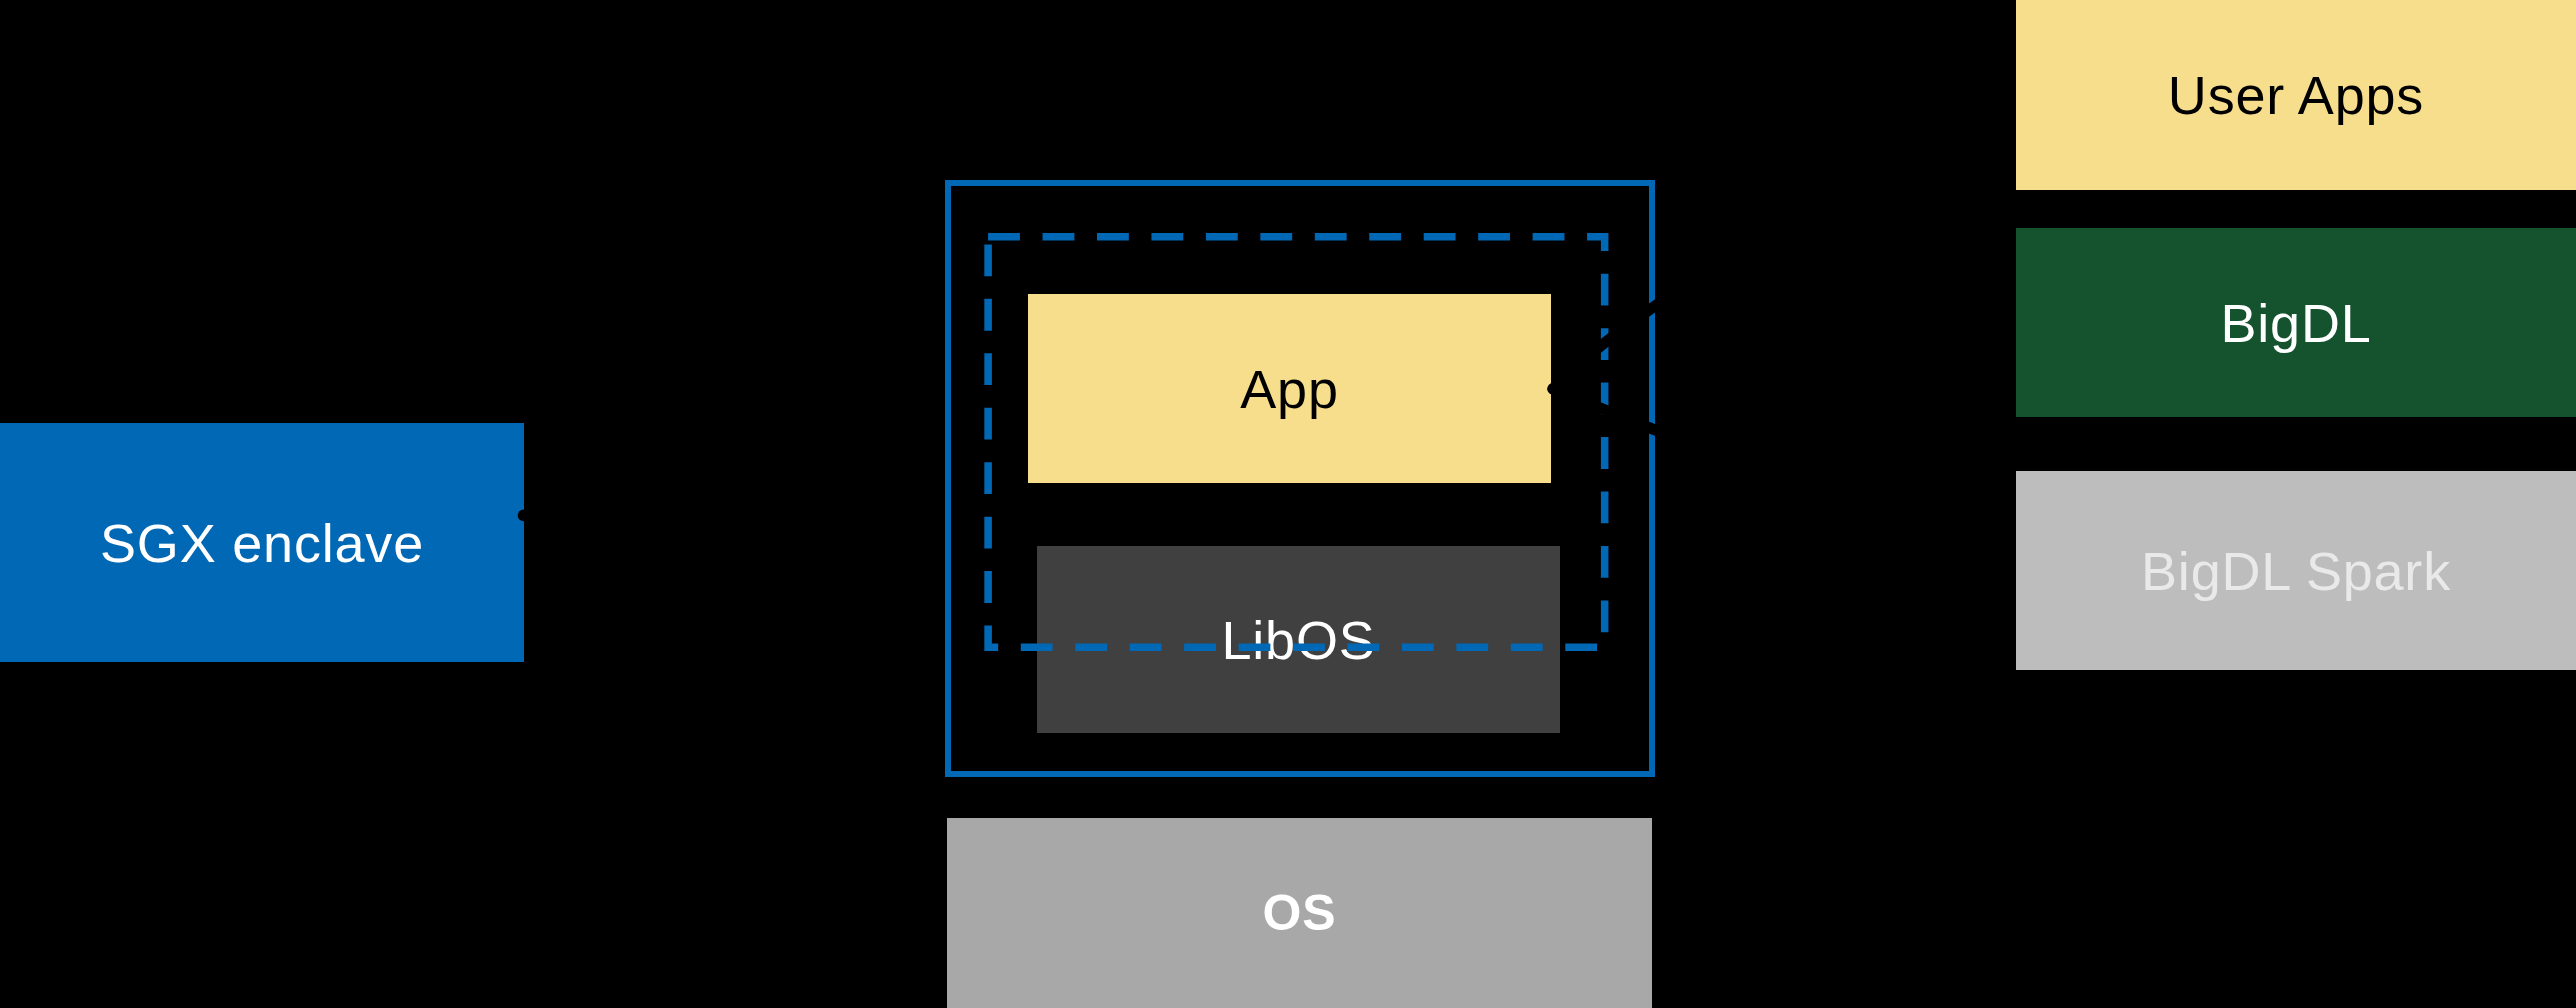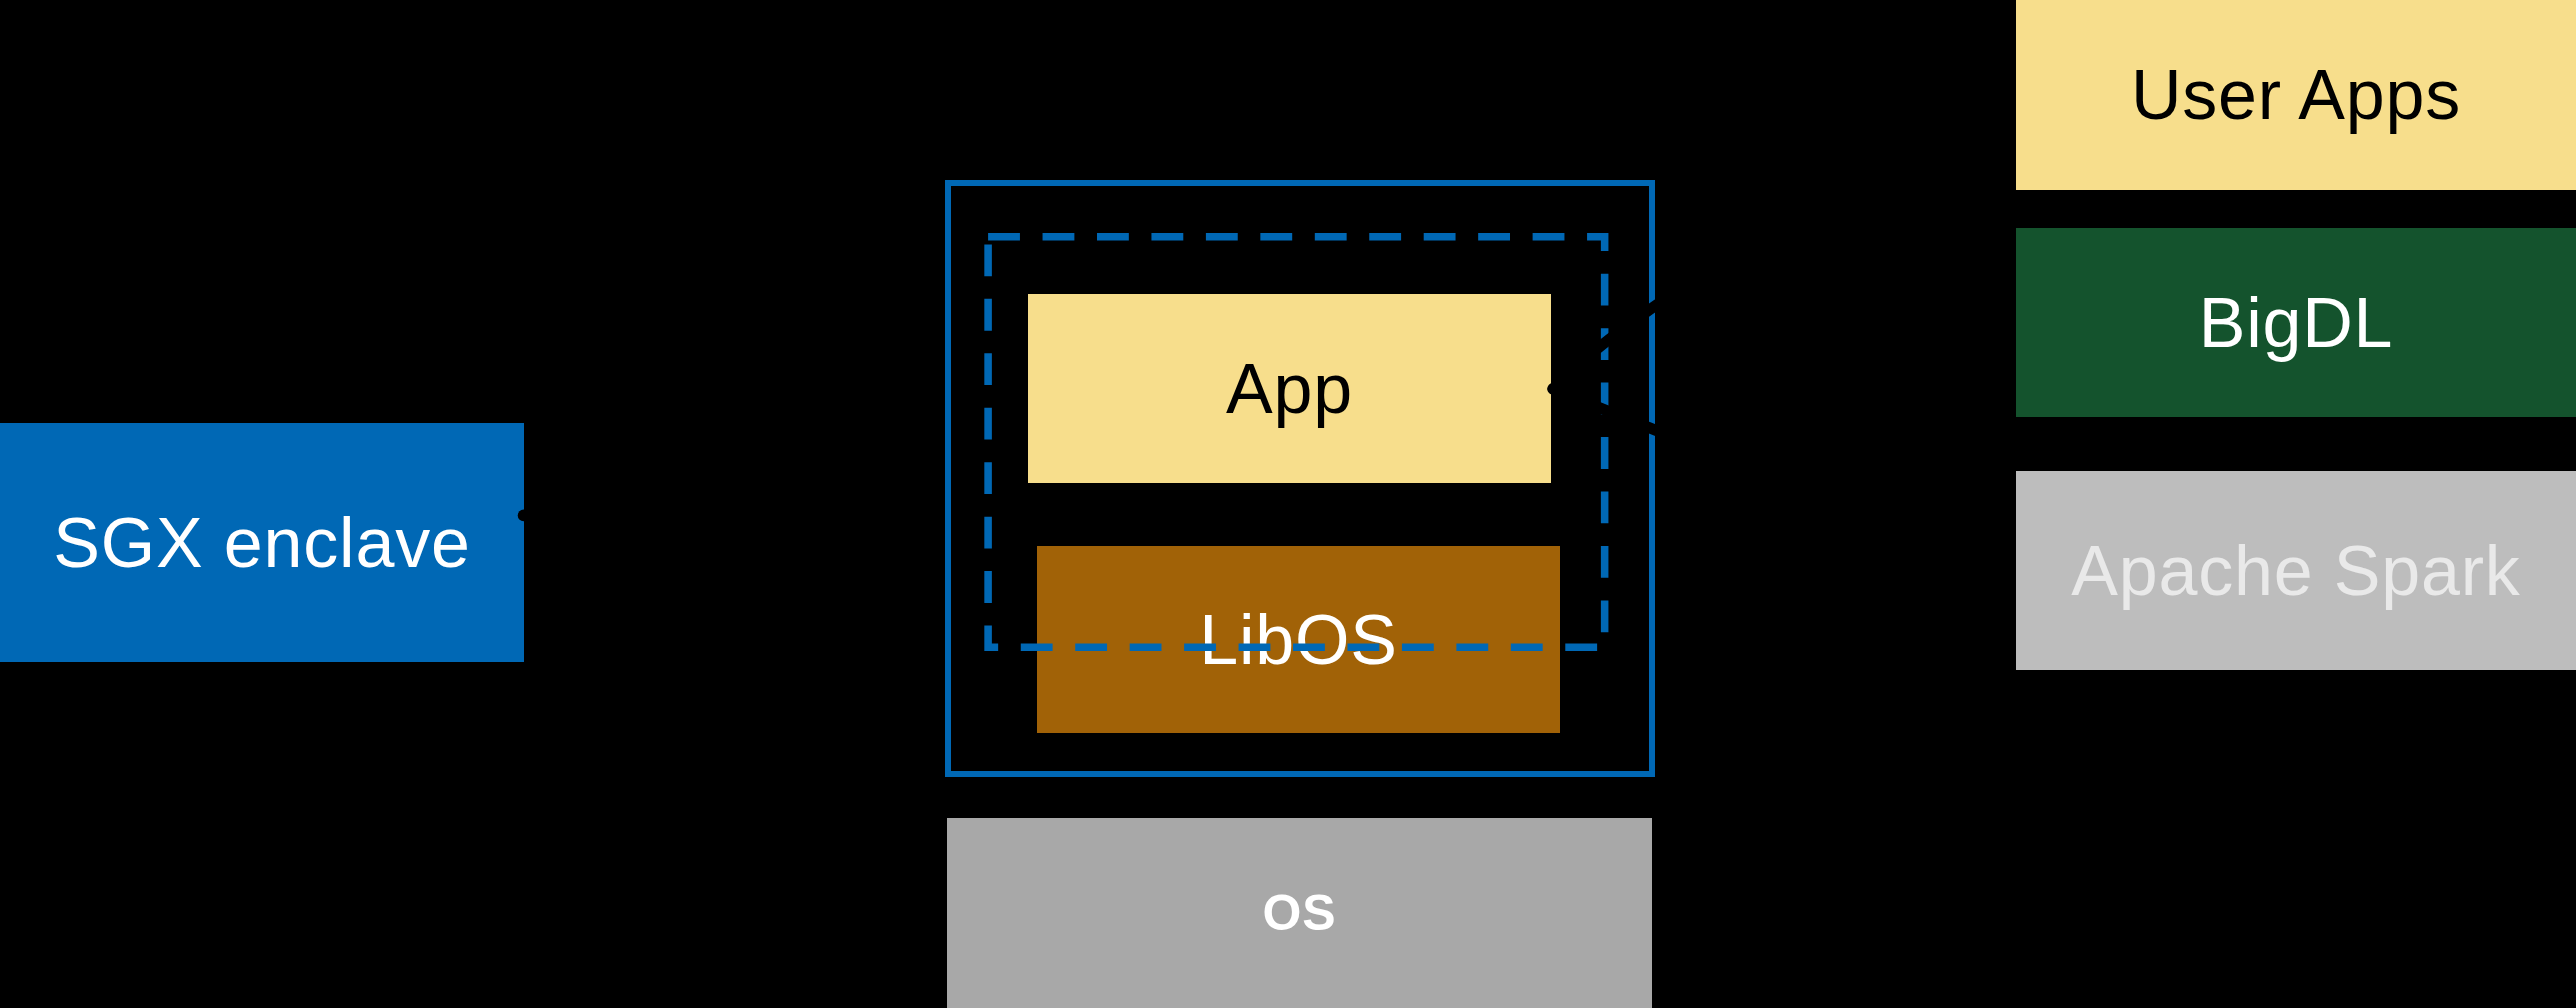--- a/index.html
+++ b/index.html
@@ -14,42 +14,42 @@
     background: #000000;
     overflow: hidden;
     font-family: "Liberation Sans", "DejaVu Sans", sans-serif;
   }
   .box {
     position: absolute;
     display: flex;
     align-items: center;
     justify-content: center;
     box-sizing: border-box;
-    font-size: 70px;
+    font-size: 54px;
     letter-spacing: 0.8px;
   }
   
   .sgx-box {
     left: 0; top: 423px; width: 524px; height: 239px;
     background: #0068B5; color: #ffffff;
   }
   
   .outer-box {
     left: 945px; top: 180px; width: 710px; height: 597px;
     border: 6.7px solid #0068B5;
     background: transparent;
   }
   
   .app-box {
     left: 1028px; top: 294px; width: 523px; height: 189px;
     background: #F7DE8C; color: #000000;
   }
   .libos-box {
     left: 1037px; top: 546px; width: 523px; height: 187px;
-    background: #a16207; color: #ffffff;
+    background: #404040; color: #ffffff;
   }
   .os-box {
     left: 947px; top: 818px; width: 705px; height: 190px;
     background: #A8A8A8; color: #ffffff;
     font-weight: bold; font-size: 50px;
   }
   
   .userapps-box {
     left: 2016px; top: 0; width: 560px; height: 190px;
     background: #F7DE8C; color: #000000;
@@ -93,21 +93,21 @@
     <span>OS</span>
   </div>
 
   <div class="box userapps-box">
     <span>User Apps</span>
   </div>
   <div class="box bigdl-box">
     <span>BigDL</span>
   </div>
   <div class="box spark-box">
-    <span>Apache Spark</span>
+    <span>BigDL Spark</span>
   </div>
 
   <svg id="overlay" viewBox="0 0 3075 1204" xmlns="http://www.w3.org/2000/svg">
 
     <rect x="1179.5" y="282.5" width="736" height="490" fill="none" stroke="#0068B5" stroke-width="9" stroke-dasharray="38 27"></rect>
 
     <path d="M 1854 464 Q 1960 350 2400 116" fill="none" stroke="#000000" stroke-width="13" stroke-linecap="round"></path>
     <path d="M 1854 464 Q 1990 520 2400 680" fill="none" stroke="#000000" stroke-width="13" stroke-linecap="round"></path>
 
     <circle cx="625" cy="615" r="7" fill="#000000"></circle>

